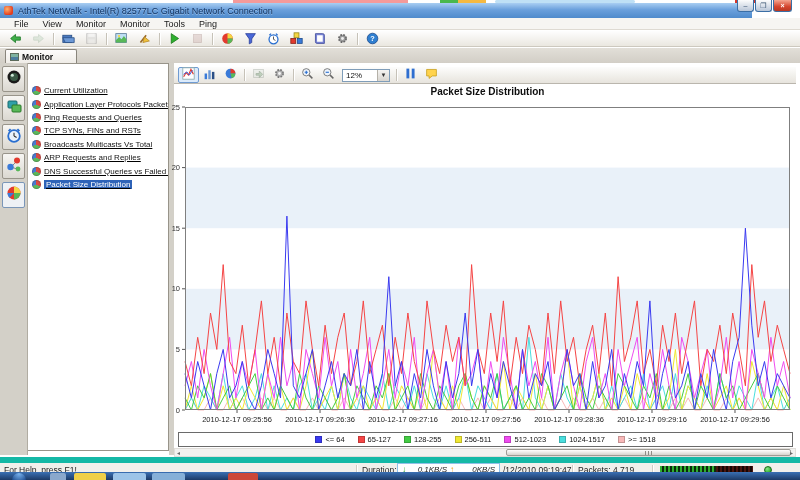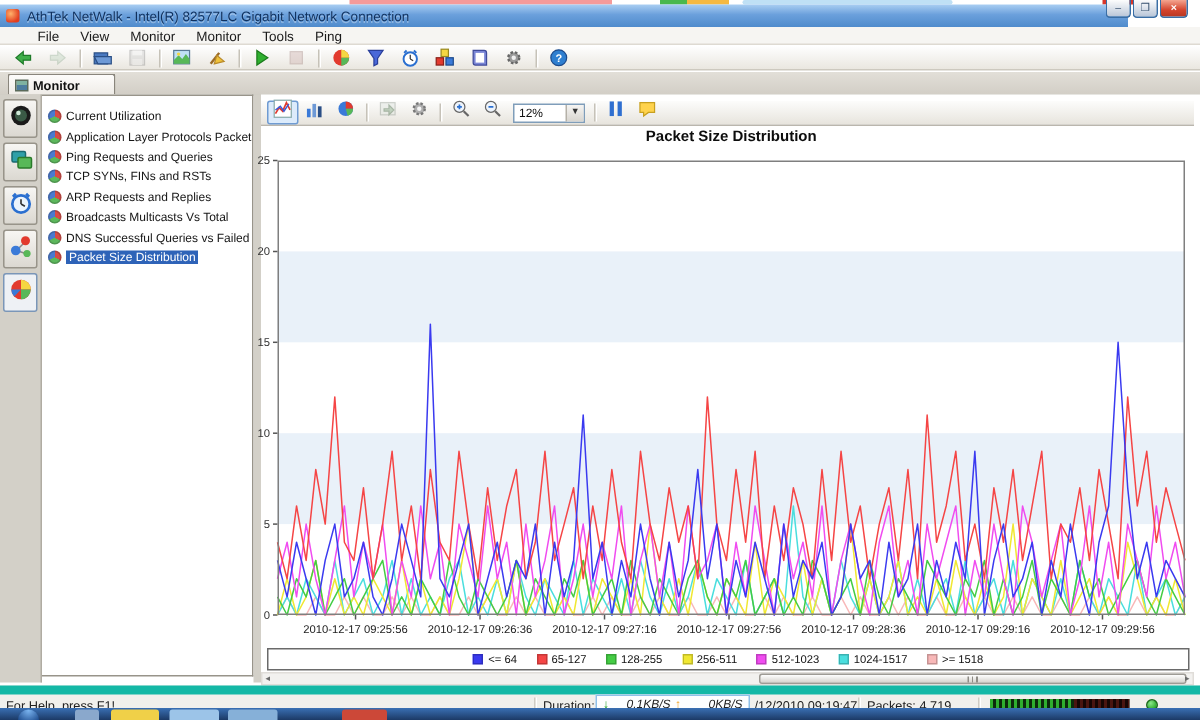--- a/index.html
+++ b/index.html
@@ -12,21 +12,21 @@
     background:linear-gradient(#a9cef2,#6ba0dc 45%,#4f8bcc);display:flex;align-items:center;}
   #appicon{width:9px;height:9px;margin-left:4px;border-radius:2px;
     background:radial-gradient(circle at 35% 35%,#ffb26b,#e23d1f 70%);flex:none;}
   #apptitle{font-size:9px;color:#10315e;margin-left:5px;white-space:nowrap;text-shadow:0 1px 0 rgba(255,255,255,.35);}
   .winbtn{position:absolute;top:0;width:17px;height:12px;border:1px solid #3a6ea5;border-top:none;
     border-radius:0 0 3px 3px;font-size:7px;line-height:11px;text-align:center;color:#fff;
     background:linear-gradient(#fdfdfd,#b9c6d8);color:#35506e;box-sizing:border-box;}
   #btn-close{background:linear-gradient(#f4a590,#d4452e 60%,#b93722);color:#fff;font-weight:bold;}
   
   #menubar{position:absolute;left:0;top:18px;width:800px;height:12px;background:#f6f5f2;
-    border-bottom:1px solid #dedad2;display:flex;align-items:center;padding-left:18px;box-sizing:border-box;}
+    border-bottom:1px solid #dedad2;display:flex;align-items:center;padding-left:7px;box-sizing:border-box;}
   .menu-item{font-size:9px;color:#1a1a1a;padding:0 7px;line-height:12px;}
   
   #toolbar{position:absolute;left:0;top:31px;width:800px;height:16px;
     background:linear-gradient(#fefefe,#eae7e0);border-bottom:1px solid #cdc9bf;
     display:flex;align-items:center;padding-left:4px;box-sizing:border-box;}
   .tbtn{width:23px;height:15px;display:flex;align-items:center;justify-content:center;flex:none;}
   .tbtn svg{display:block;}
   .tbtn.disabled{opacity:.4;filter:grayscale(55%);}
   .tsep{width:1px;height:12px;background:#c6c2b8;box-shadow:1px 0 0 #fff;margin:0 3px;flex:none;}
   
@@ -39,21 +39,21 @@
   .tabicon{width:9px;height:8px;flex:none;background:
     linear-gradient(#7fb2a0 50%,#4d7d9e 50%);border:1px solid #5a6a5a;box-sizing:border-box;}
   
   #iconstrip{position:absolute;left:0;top:63px;width:28px;height:392px;background:#d3d0c8;
     border-right:1px solid #b0aca2;box-sizing:border-box;}
   .strip-btn{position:absolute;left:2px;width:23px;height:26px;border:1px solid #98948a;border-radius:2px;
     background:linear-gradient(#f7f6f3,#dbd8d1);display:flex;align-items:center;justify-content:center;box-sizing:border-box;}
   .strip-btn.selected{background:#eef1f5;border-color:#7a96b8;}
   
   #sidebar{position:absolute;left:28px;top:63px;width:141px;height:388px;background:#fff;
-    border:1px solid #98948a;border-left:none;box-sizing:border-box;padding-top:7px;overflow:hidden;}
+    border:1px solid #98948a;border-left:none;box-sizing:border-box;padding-top:20px;overflow:hidden;text-decoration:underline;}
   .sb-item{height:13.4px;display:flex;align-items:center;gap:3px;padding-left:4px;font-size:8px;
     color:#151515;white-space:nowrap;overflow:hidden;}
   .sb-pie{width:9px;height:9px;border-radius:50%;flex:none;
     background:conic-gradient(#d84b44 0 120deg,#5cb85c 120deg 245deg,#4a7ad0 245deg 360deg);
     box-shadow:inset 0 0 0 1px rgba(40,40,40,.25);}
   .sb-item.selected .sb-label{background:#2e63b8;color:#fff;padding:0 2px;}
   #splitter{position:absolute;left:169px;top:63px;width:5px;height:392px;background:#d3d0c8;}
   
   #main{position:absolute;left:174px;top:63px;width:626px;height:392px;background:#fff;}
   #chart-toolbar{position:absolute;left:174px;top:66px;width:622px;height:18px;
@@ -321,25 +321,25 @@
       <div class="sb-item">
         <span class="sb-pie"></span>
         <span class="sb-label">Ping Requests and Queries</span>
       </div>
       <div class="sb-item">
         <span class="sb-pie"></span>
         <span class="sb-label">TCP SYNs, FINs and RSTs</span>
       </div>
       <div class="sb-item">
         <span class="sb-pie"></span>
+        <span class="sb-label">Broadcasts Multicasts Vs Total</span>
+      </div>
+      <div class="sb-item">
+        <span class="sb-pie"></span>
         <span class="sb-label">ARP Requests and Replies</span>
-      </div>
-      <div class="sb-item">
-        <span class="sb-pie"></span>
-        <span class="sb-label">Broadcasts Multicasts Vs Total</span>
       </div>
       <div class="sb-item">
         <span class="sb-pie"></span>
         <span class="sb-label">DNS Successful Queries vs Failed Que</span>
       </div>
       <div class="sb-item selected">
         <span class="sb-pie"></span>
         <span class="sb-label">Packet Size Distribution</span>
       </div>
     </div>

